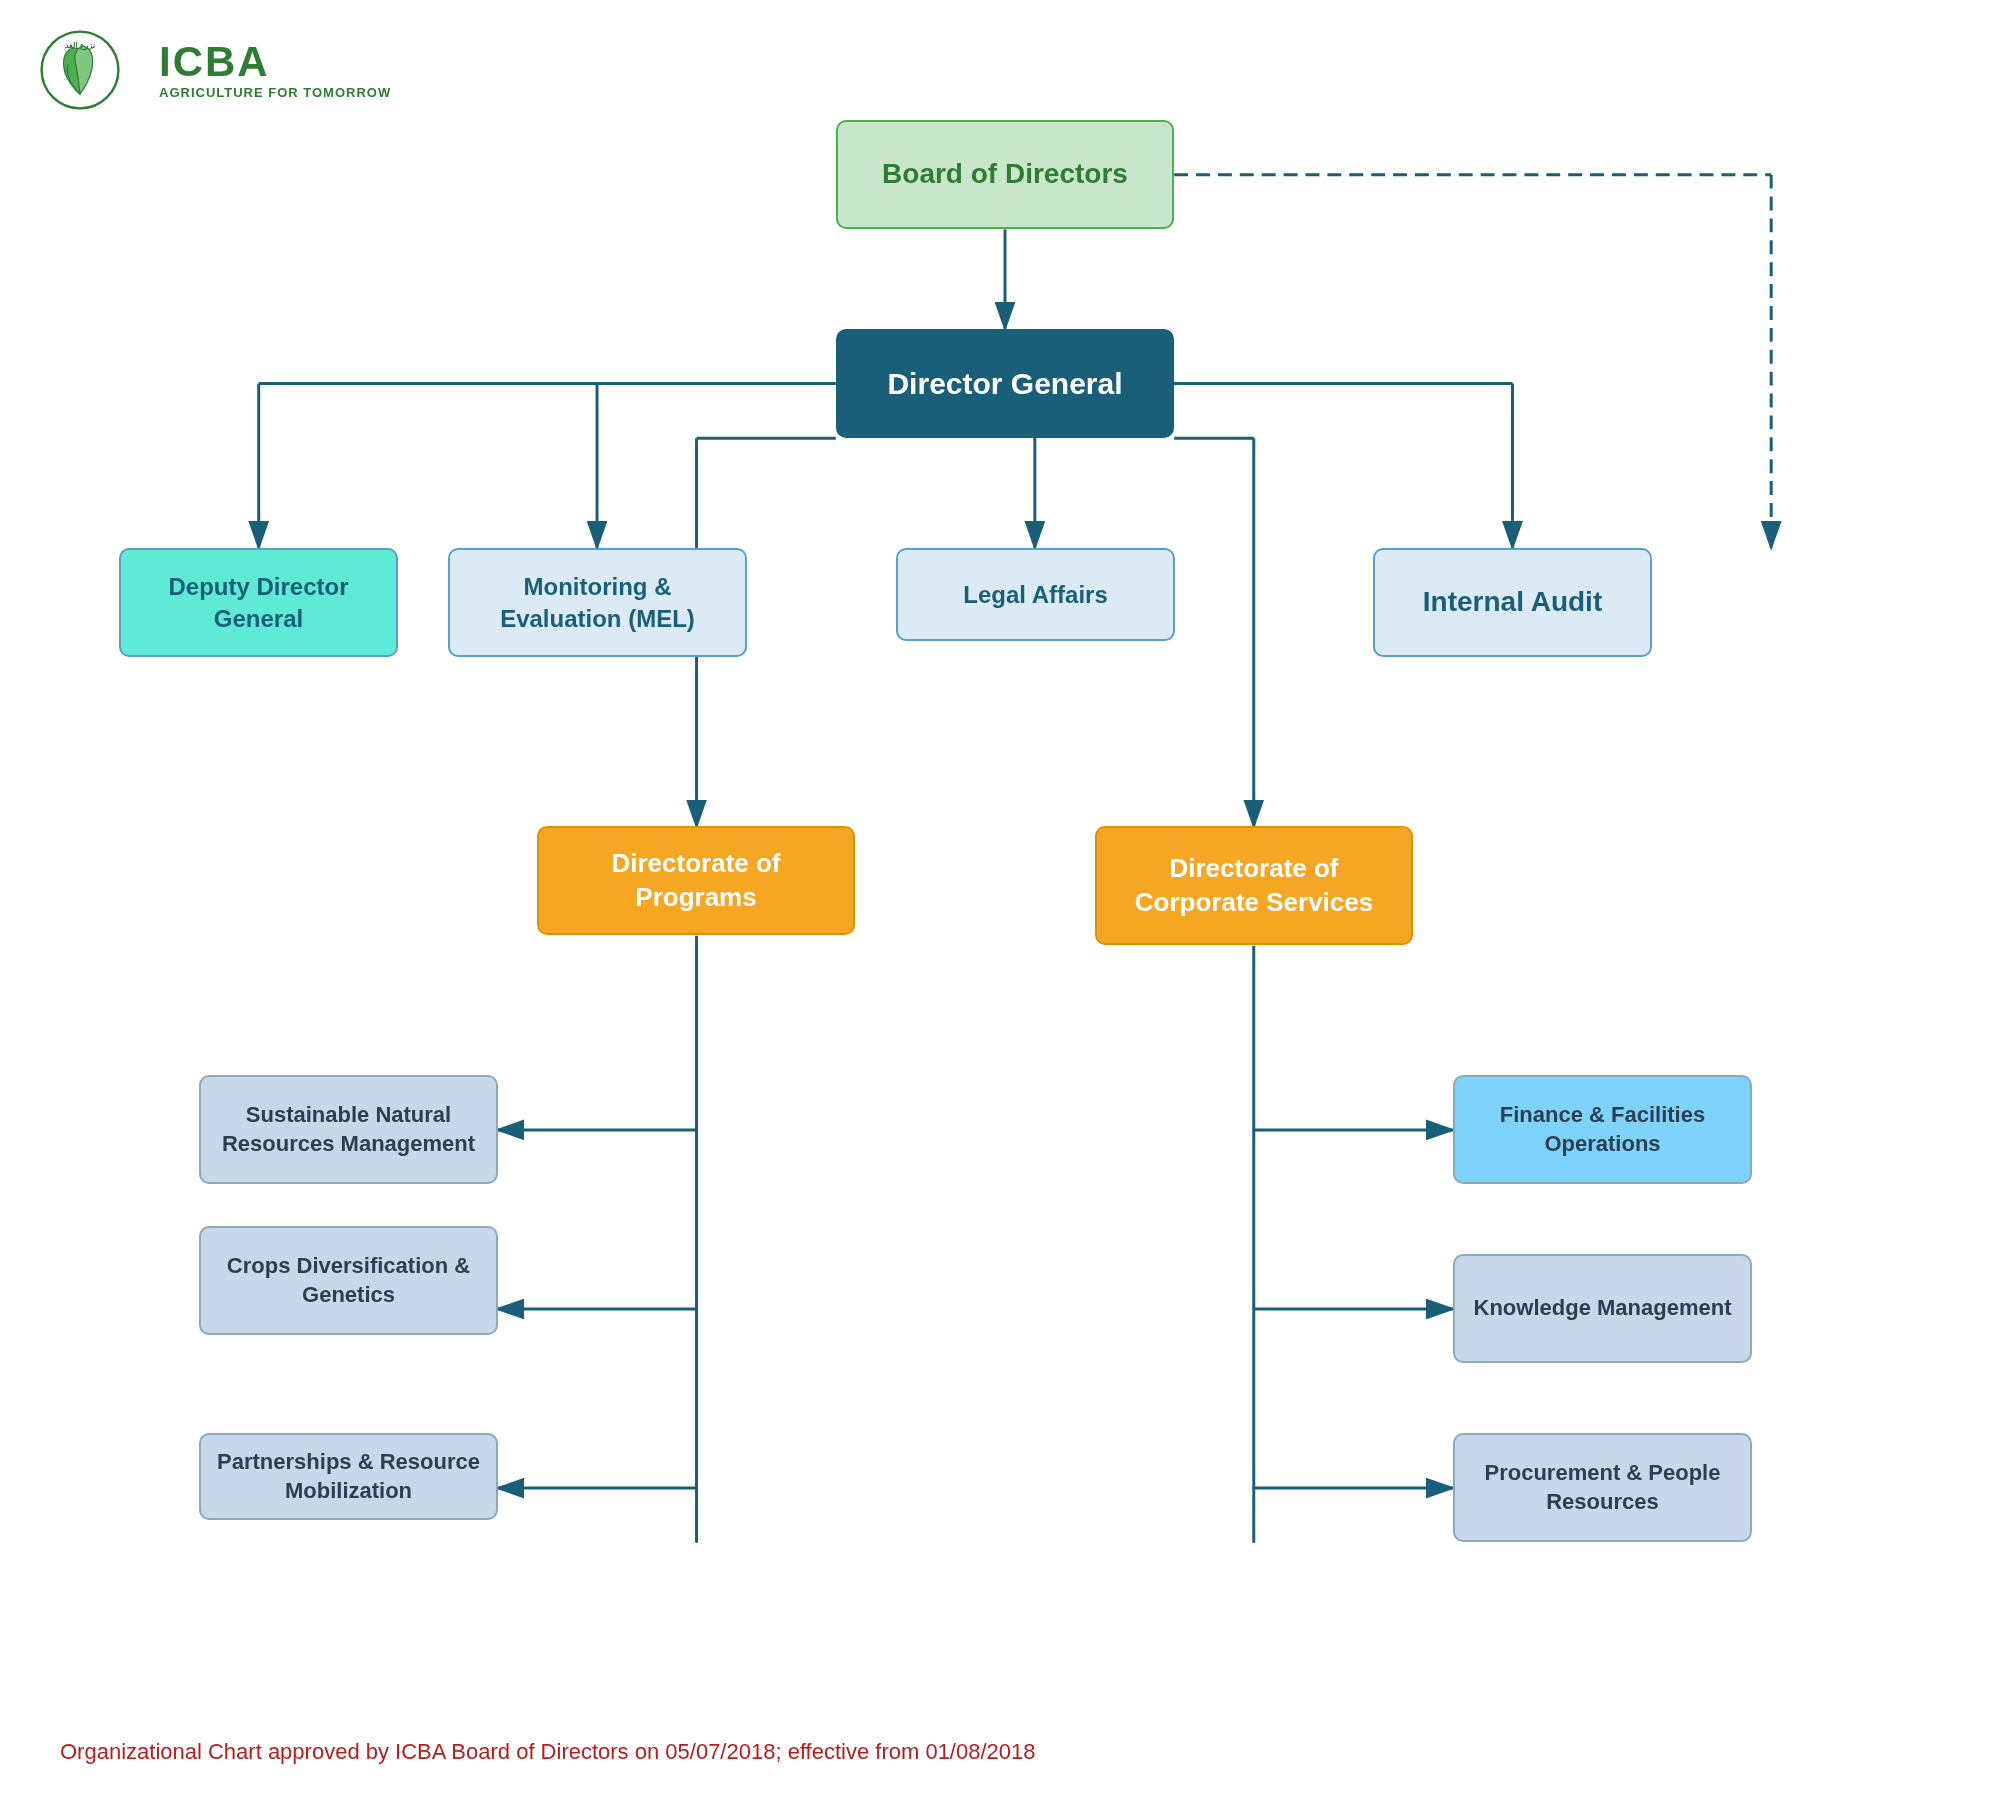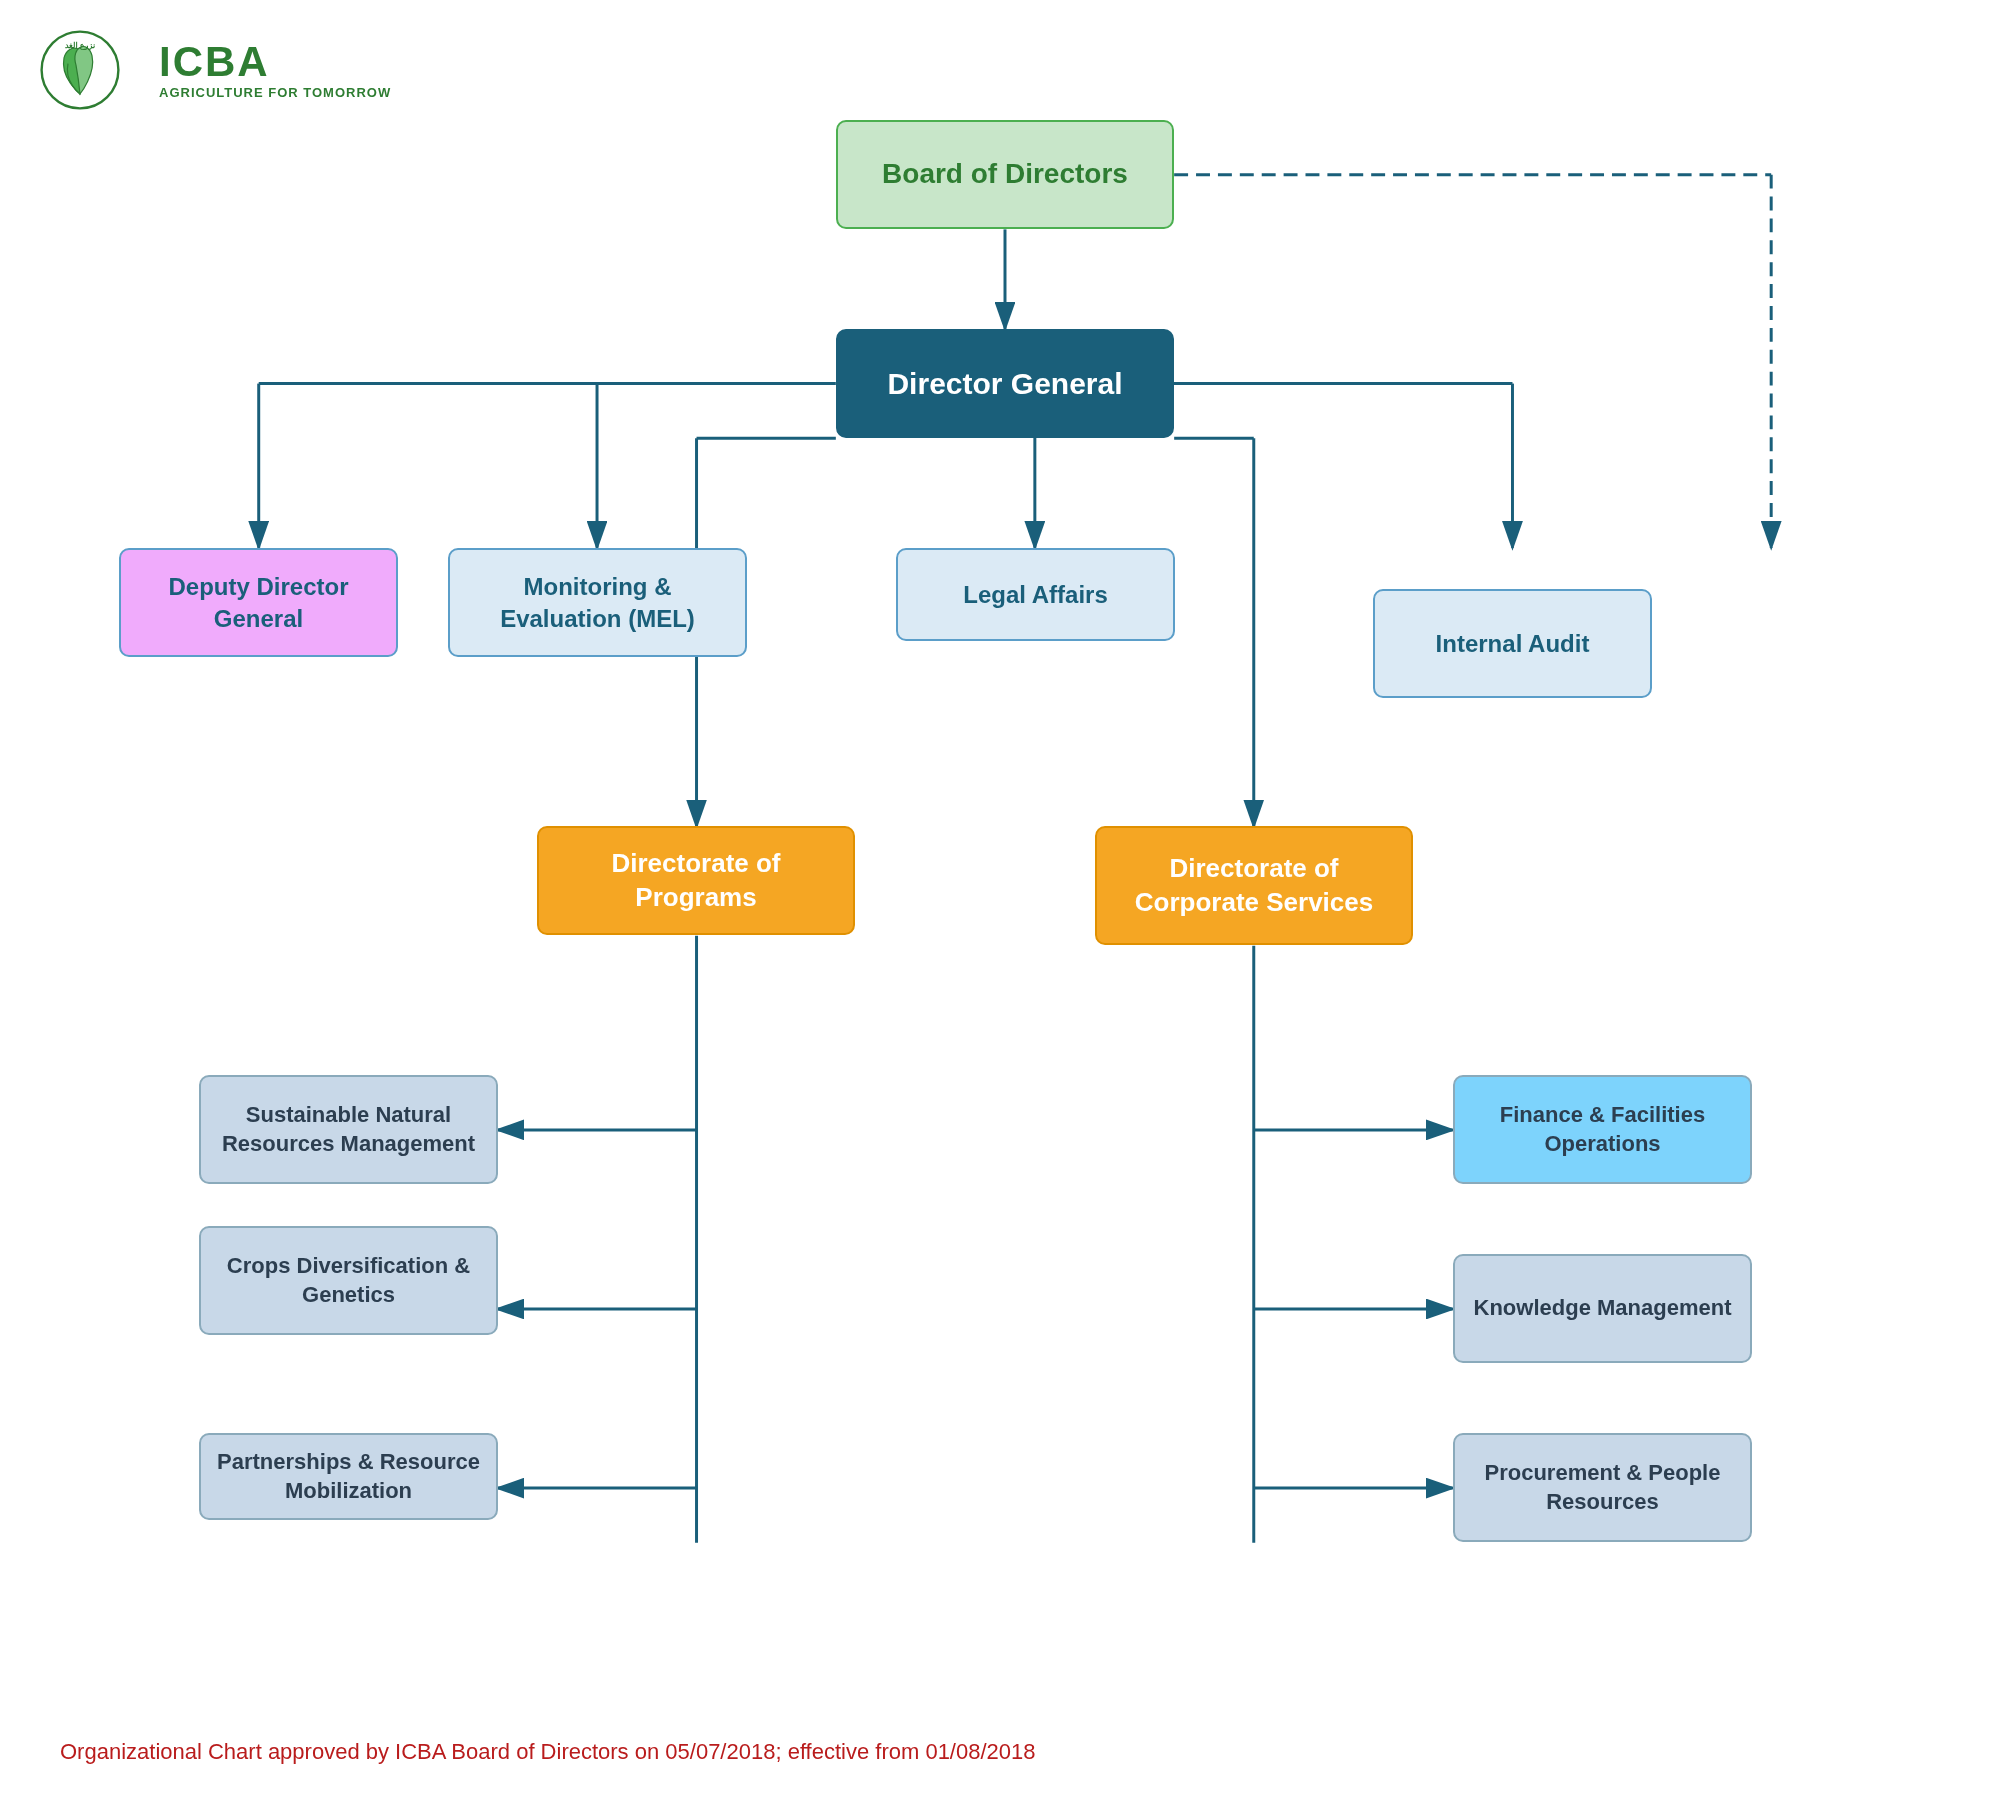--- a/index.html
+++ b/index.html
@@ -83,21 +83,21 @@
       border: 2px solid #1a5f7a;
       color: #fff;
       font-size: 30px;
       width: 338px;
       height: 109px;
       left: 836px;
       top: 269px;
     }
 
     .node-ddg {
-      background: #f0abfc;
+      background: #5eead4;
       border: 2px solid #5b9ec9;
       color: #1a5f7a;
       font-size: 24px;
       width: 279px;
       height: 109px;
       left: 119px;
       top: 488px;
     }
 
     .node-mel {
@@ -119,26 +119,25 @@
       width: 279px;
       height: 93px;
       left: 896px;
       top: 488px;
     }
 
     .node-audit {
       background: #dbeaf5;
       border: 2px solid #5b9ec9;
       color: #1a5f7a;
-      font-size: 24px;
+      font-size: 28px;
       width: 279px;
       height: 109px;
       left: 1373px;
       top: 488px;
-      margin-top: 41px;
     }
 
     .node-programs {
       background: #f5a623;
       border: 2px solid #e09000;
       color: #fff;
       font-size: 26px;
       width: 318px;
       height: 109px;
       left: 537px;

